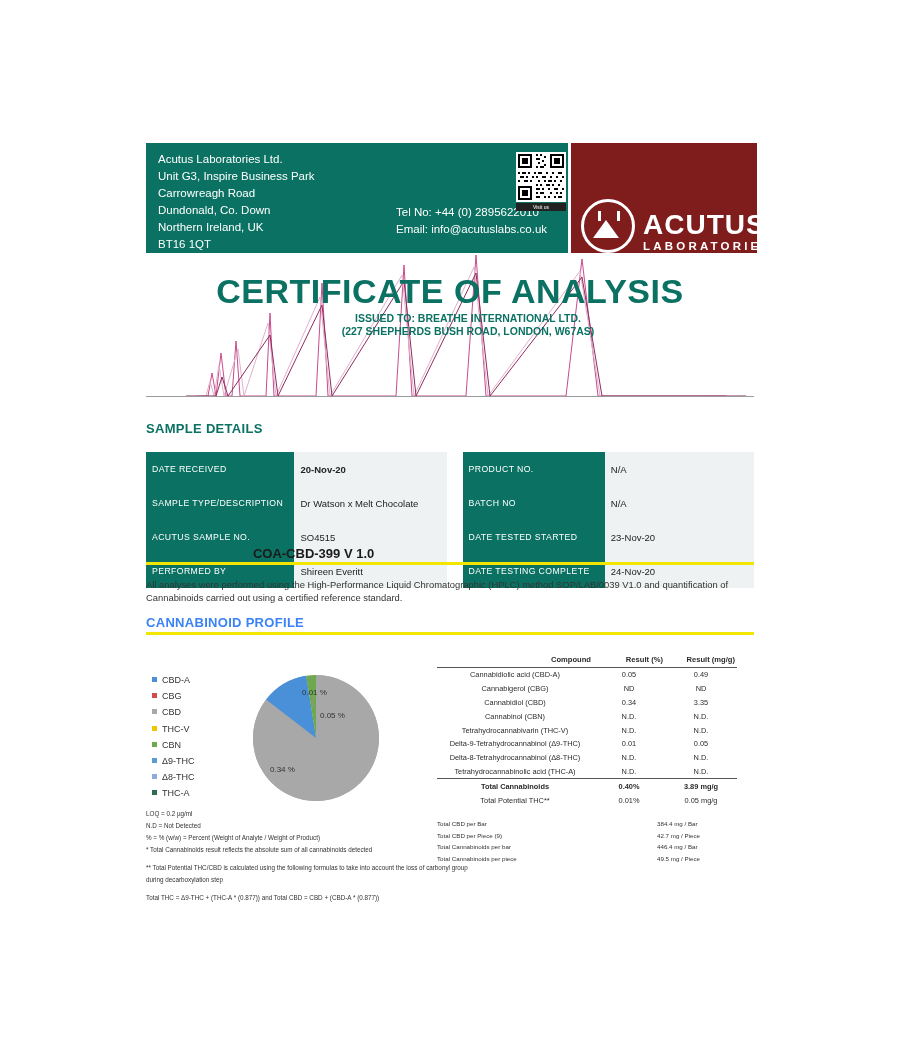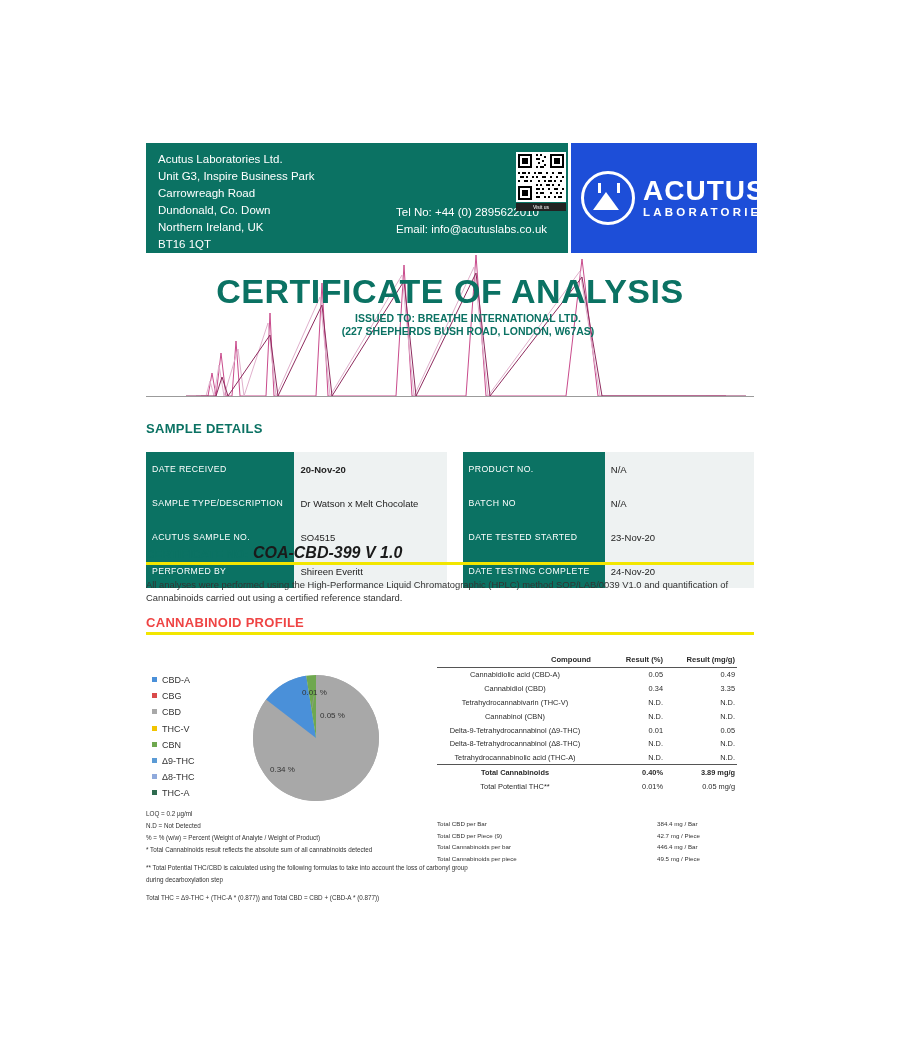--- a/index.html
+++ b/index.html
@@ -12,21 +12,21 @@
   .page{position:absolute;left:0;top:0;width:824px;height:1050px;}
 
   
   .header{position:absolute;left:146px;top:143px;width:608px;height:110px;background:#0b7263;}
   .hdr-addr{position:absolute;left:12px;top:8px;color:#ffffff;font-size:11.5px;line-height:17px;}
   .hdr-contact{position:absolute;left:250px;top:61px;color:#ffffff;font-size:11.5px;line-height:17px;}
   .qr{position:absolute;left:370px;top:9px;width:50px;height:50px;background:#ffffff;padding:2px;box-sizing:border-box;}
   .qr svg{display:block;}
   .qr-cap{position:absolute;left:370px;top:60px;width:50px;text-align:center;font-size:5px;color:#ffffff;background:#222;padding:1px 0;}
   .logo-box{position:absolute;left:422px;top:0;width:186px;height:110px;background:#ffffff;border-left:3px solid #ffffff;}
-  .logo-inner{position:absolute;left:0;top:0;width:186px;height:110px;background:#1d4ed8;display:flex;align-items:center;padding-left:10px;box-sizing:border-box;}
+  .logo-inner{position:absolute;left:0;top:0;width:186px;height:110px;background:#7f1d1d;display:flex;align-items:flex-end;padding-left:10px;box-sizing:border-box;}
   .logo-mark{width:48px;height:48px;border-radius:50%;border:3px solid #ffffff;position:relative;flex:none;}
   .logo-mark:before{content:"";position:absolute;left:14px;top:9px;width:16px;height:10px;border-left:3px solid #fff;border-right:3px solid #fff;}
   .logo-mark:after{content:"";position:absolute;left:9px;top:18px;width:0;height:0;border-left:13px solid transparent;border-right:13px solid transparent;border-bottom:18px solid #fff;}
   .logo-text{margin-left:8px;color:#ffffff;}
   .logo-text .t1{font-size:28px;font-weight:bold;letter-spacing:1px;line-height:28px;}
   .logo-text .t2{font-size:11.5px;font-weight:bold;letter-spacing:3.2px;line-height:14px;text-align:right;}
 
   
   .band{position:absolute;left:146px;top:253px;width:608px;height:145px;overflow:hidden;}
   .band svg{position:absolute;left:0;top:0;}
@@ -42,43 +42,43 @@
   .details{position:absolute;left:146px;top:452px;width:608px;border-collapse:collapse;font-size:9.5px;}
   .details td{height:18px;padding:8px 6px;vertical-align:middle;}
   .lbl{background:#0b7263;color:#ffffff;font-size:8.7px;letter-spacing:0.4px;width:145px;}
   .val{background:#eef2f2;color:#222;width:159px;font-size:9.5px;}
   .val.bold{font-weight:bold;}
   .gap{width:4px;background:#ffffff;padding:0;}
 
   
   .certno{position:absolute;left:146px;top:544px;width:608px;}
   .certno .k{font-size:11.5px;font-weight:bold;color:#0b7263;letter-spacing:0.2px;}
-  .certno .v{font-size:16px;font-weight:bold;color:#1a1a1a;font-style:italic;}
+  .certno .v{font-size:13px;font-weight:bold;color:#1a1a1a;}
   .certno-rule{position:absolute;left:146px;top:562px;width:608px;height:2.5px;background:#f2e600;}
 
   .para{position:absolute;left:146px;top:578px;width:608px;font-size:9.4px;line-height:13px;color:#333;}
 
   
-  .cp-title{position:absolute;left:146px;top:615px;font-size:13px;font-weight:bold;color:#ef4444;letter-spacing:0.3px;}
+  .cp-title{position:absolute;left:146px;top:615px;font-size:13px;font-weight:bold;color:#3b82f6;letter-spacing:0.3px;}
   .cp-rule{position:absolute;left:146px;top:632px;width:608px;height:2.5px;background:#f2e600;}
 
   
   .legend{position:absolute;left:152px;top:672px;font-size:9px;color:#333;line-height:16.2px;}
   .legend div{white-space:nowrap;}
   .sw{display:inline-block;width:5px;height:5px;margin-right:5px;vertical-align:1px;}
 
   
   .pie-wrap{position:absolute;left:228px;top:660px;width:190px;height:150px;}
 
   
   .rt{position:absolute;left:437px;top:652px;width:300px;font-size:7.4px;border-collapse:collapse;}
   .rt th{font-weight:bold;font-size:7.6px;padding:3px 2px;border-bottom:1px solid #555;text-align:right;}
   .rt td{padding:2.4px 2px;}
   .rt td.c1{text-align:center;padding-left:2px;}
-  .rt td.c2,.rt td.c3{text-align:right;}
+  .rt td.c2,.rt td.c3{text-align:center;}
   .rt tr.totalrow td{border-top:1px solid #555;font-weight:bold;padding-top:3px;}
   .rt tr.sub td{font-size:7.4px;}
 
   .percal{position:absolute;left:437px;top:818px;width:300px;font-size:6.2px;line-height:11.5px;color:#333;}
   .percal .r{display:flex;justify-content:space-between;}
   .percal .r span.v{width:80px;}
 
   .notes{position:absolute;left:146px;top:808px;width:330px;font-size:6.3px;line-height:12px;color:#333;}
   .notes .blk{margin-top:6px;}
 </style>
@@ -288,31 +288,36 @@
         <th style="width:24%">Result (mg/g)</th>
       </tr>
     </thead>
     <tbody>
       <tr>
         <td class="c1">Cannabidiolic acid (CBD-A)</td>
         <td class="c2">0.05</td>
         <td class="c3">0.49</td>
       </tr>
       <tr>
+        <td class="c1">Cannabigerol (CBG)</td>
+        <td class="c2">ND</td>
+        <td class="c3">ND</td>
+      </tr>
+      <tr>
         <td class="c1">Cannabidiol (CBD)</td>
         <td class="c2">0.34</td>
         <td class="c3">3.35</td>
       </tr>
       <tr>
-        <td class="c1">Tetrahydrocannabivarin (THC-V)</td>
+        <td class="c1">Cannabinol (CBN)</td>
         <td class="c2">N.D.</td>
         <td class="c3">N.D.</td>
       </tr>
       <tr>
-        <td class="c1">Cannabinol (CBN)</td>
+        <td class="c1">Tetrahydrocannabivarin (THC-V)</td>
         <td class="c2">N.D.</td>
         <td class="c3">N.D.</td>
       </tr>
       <tr>
         <td class="c1">Delta-9-Tetrahydrocannabinol (Δ9-THC)</td>
         <td class="c2">0.01</td>
         <td class="c3">0.05</td>
       </tr>
       <tr>
         <td class="c1">Delta-8-Tetrahydrocannabinol (Δ8-THC)</td>

